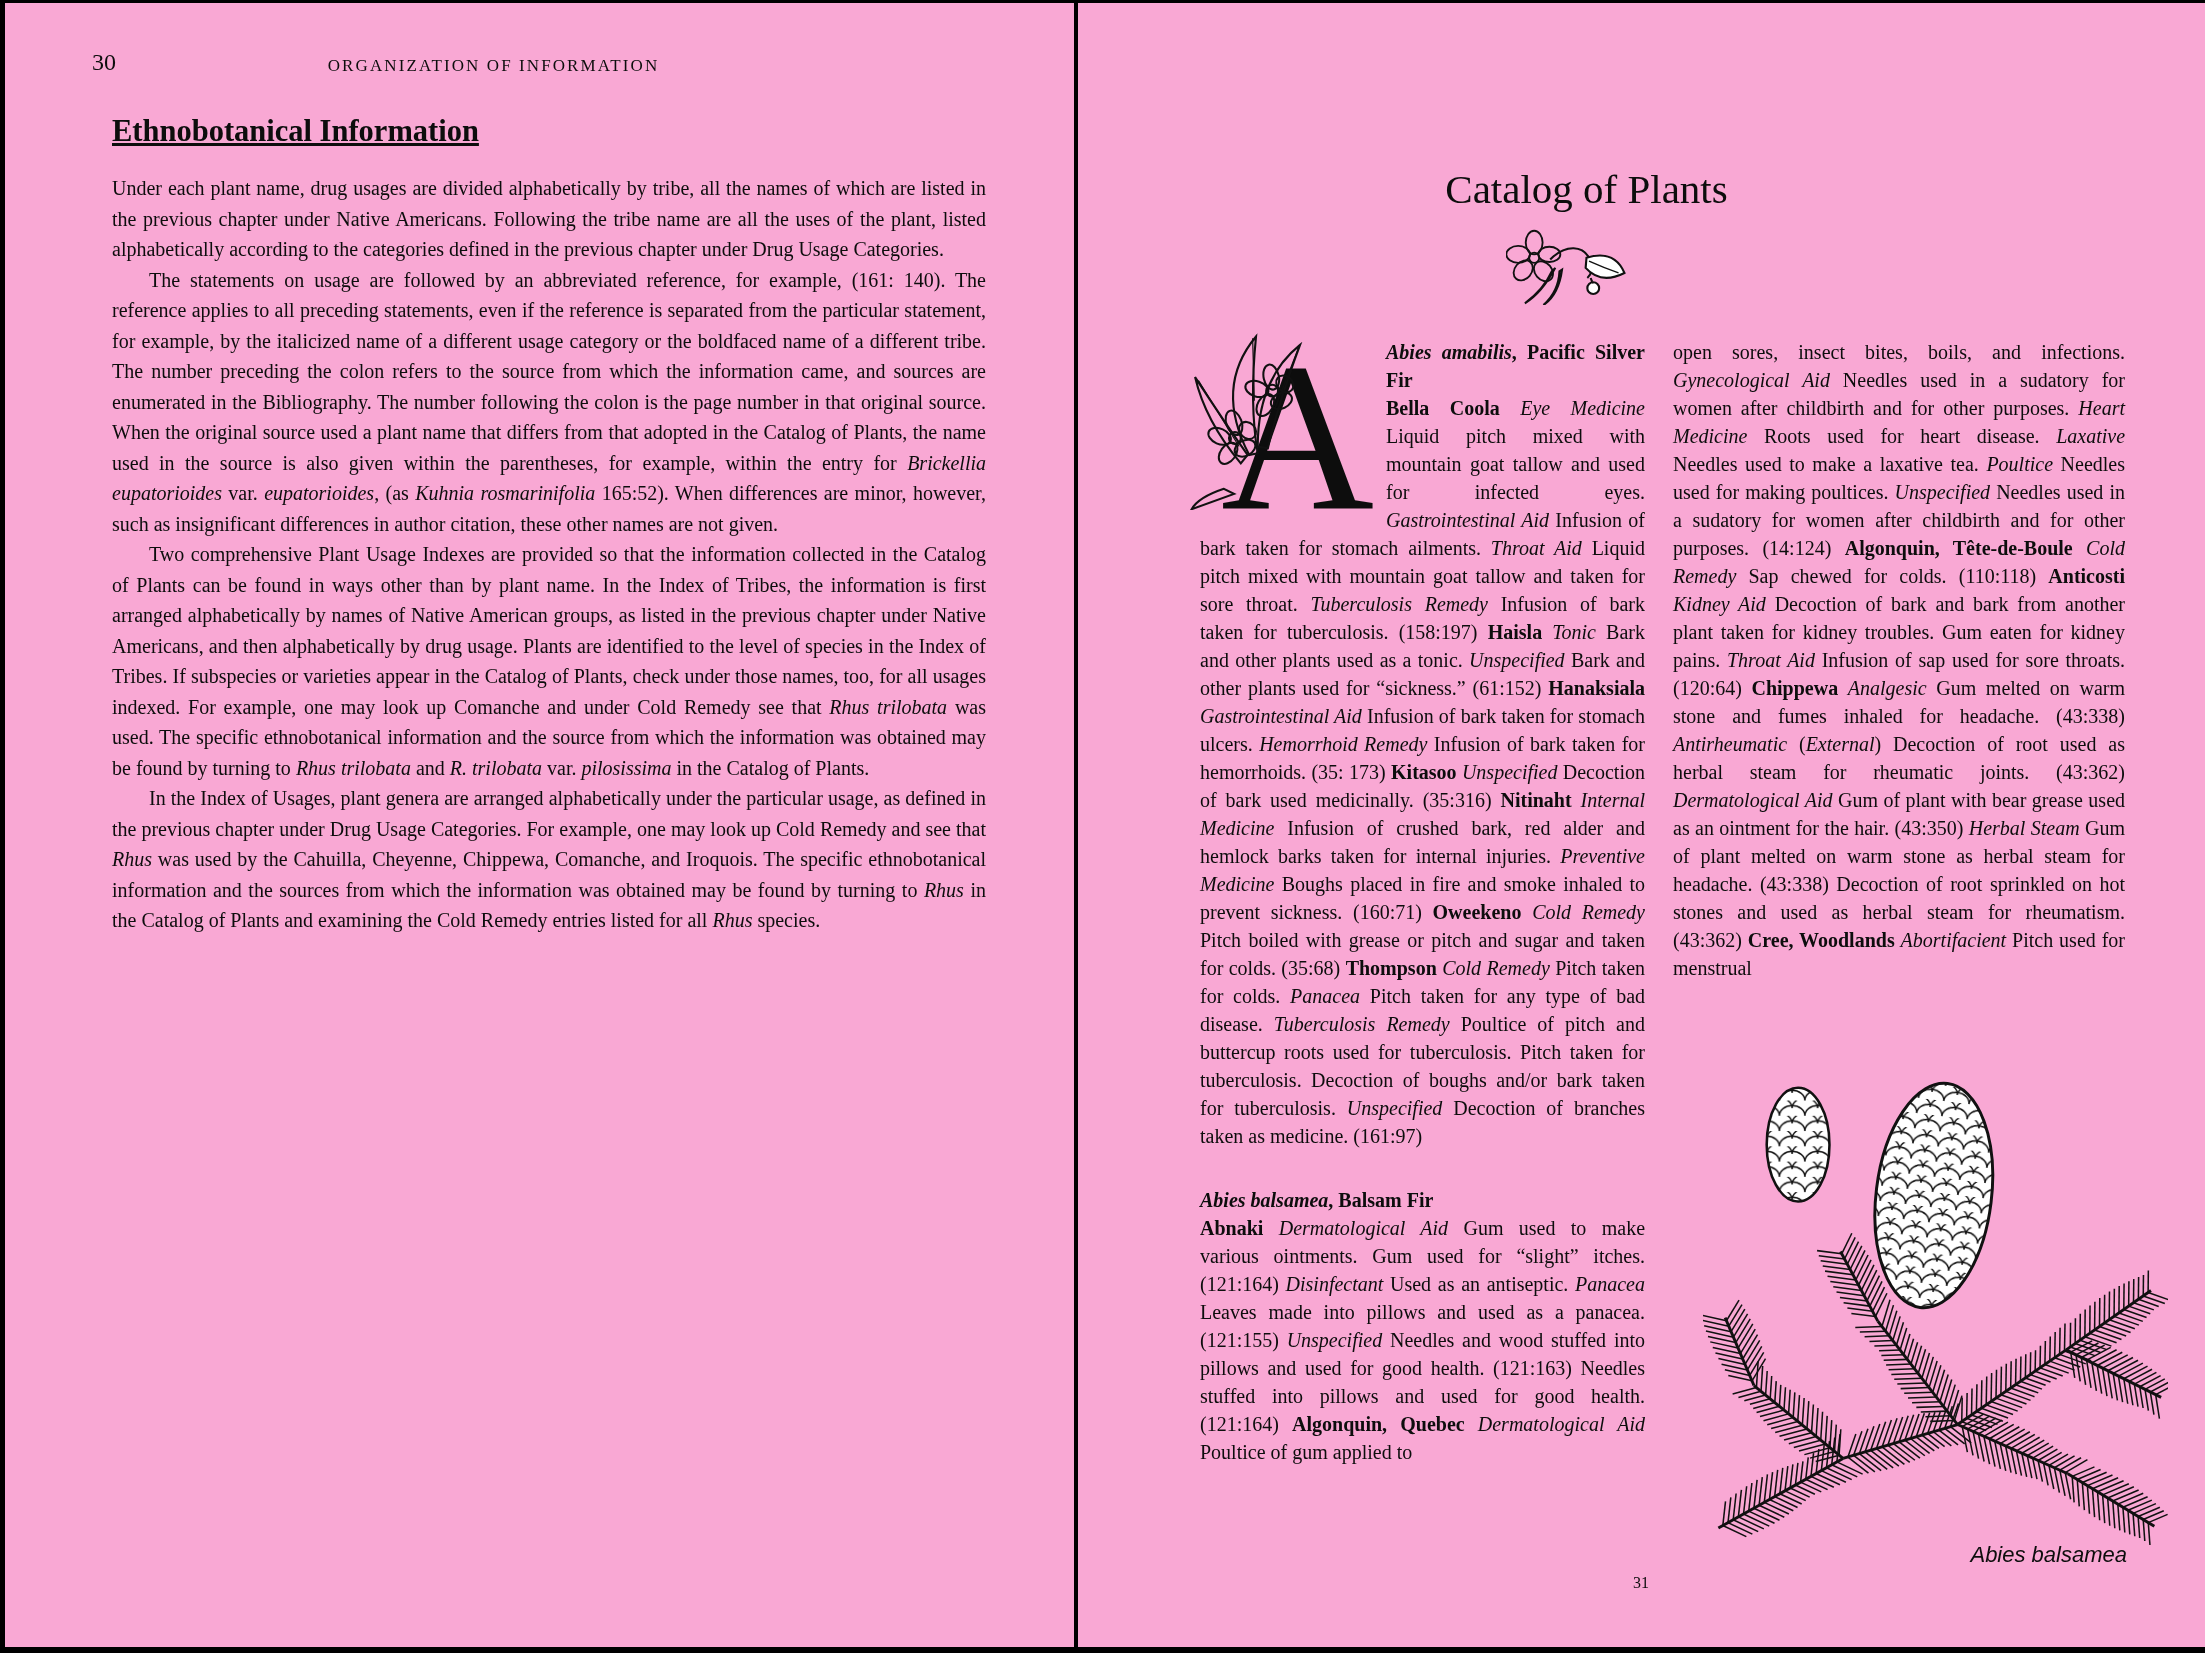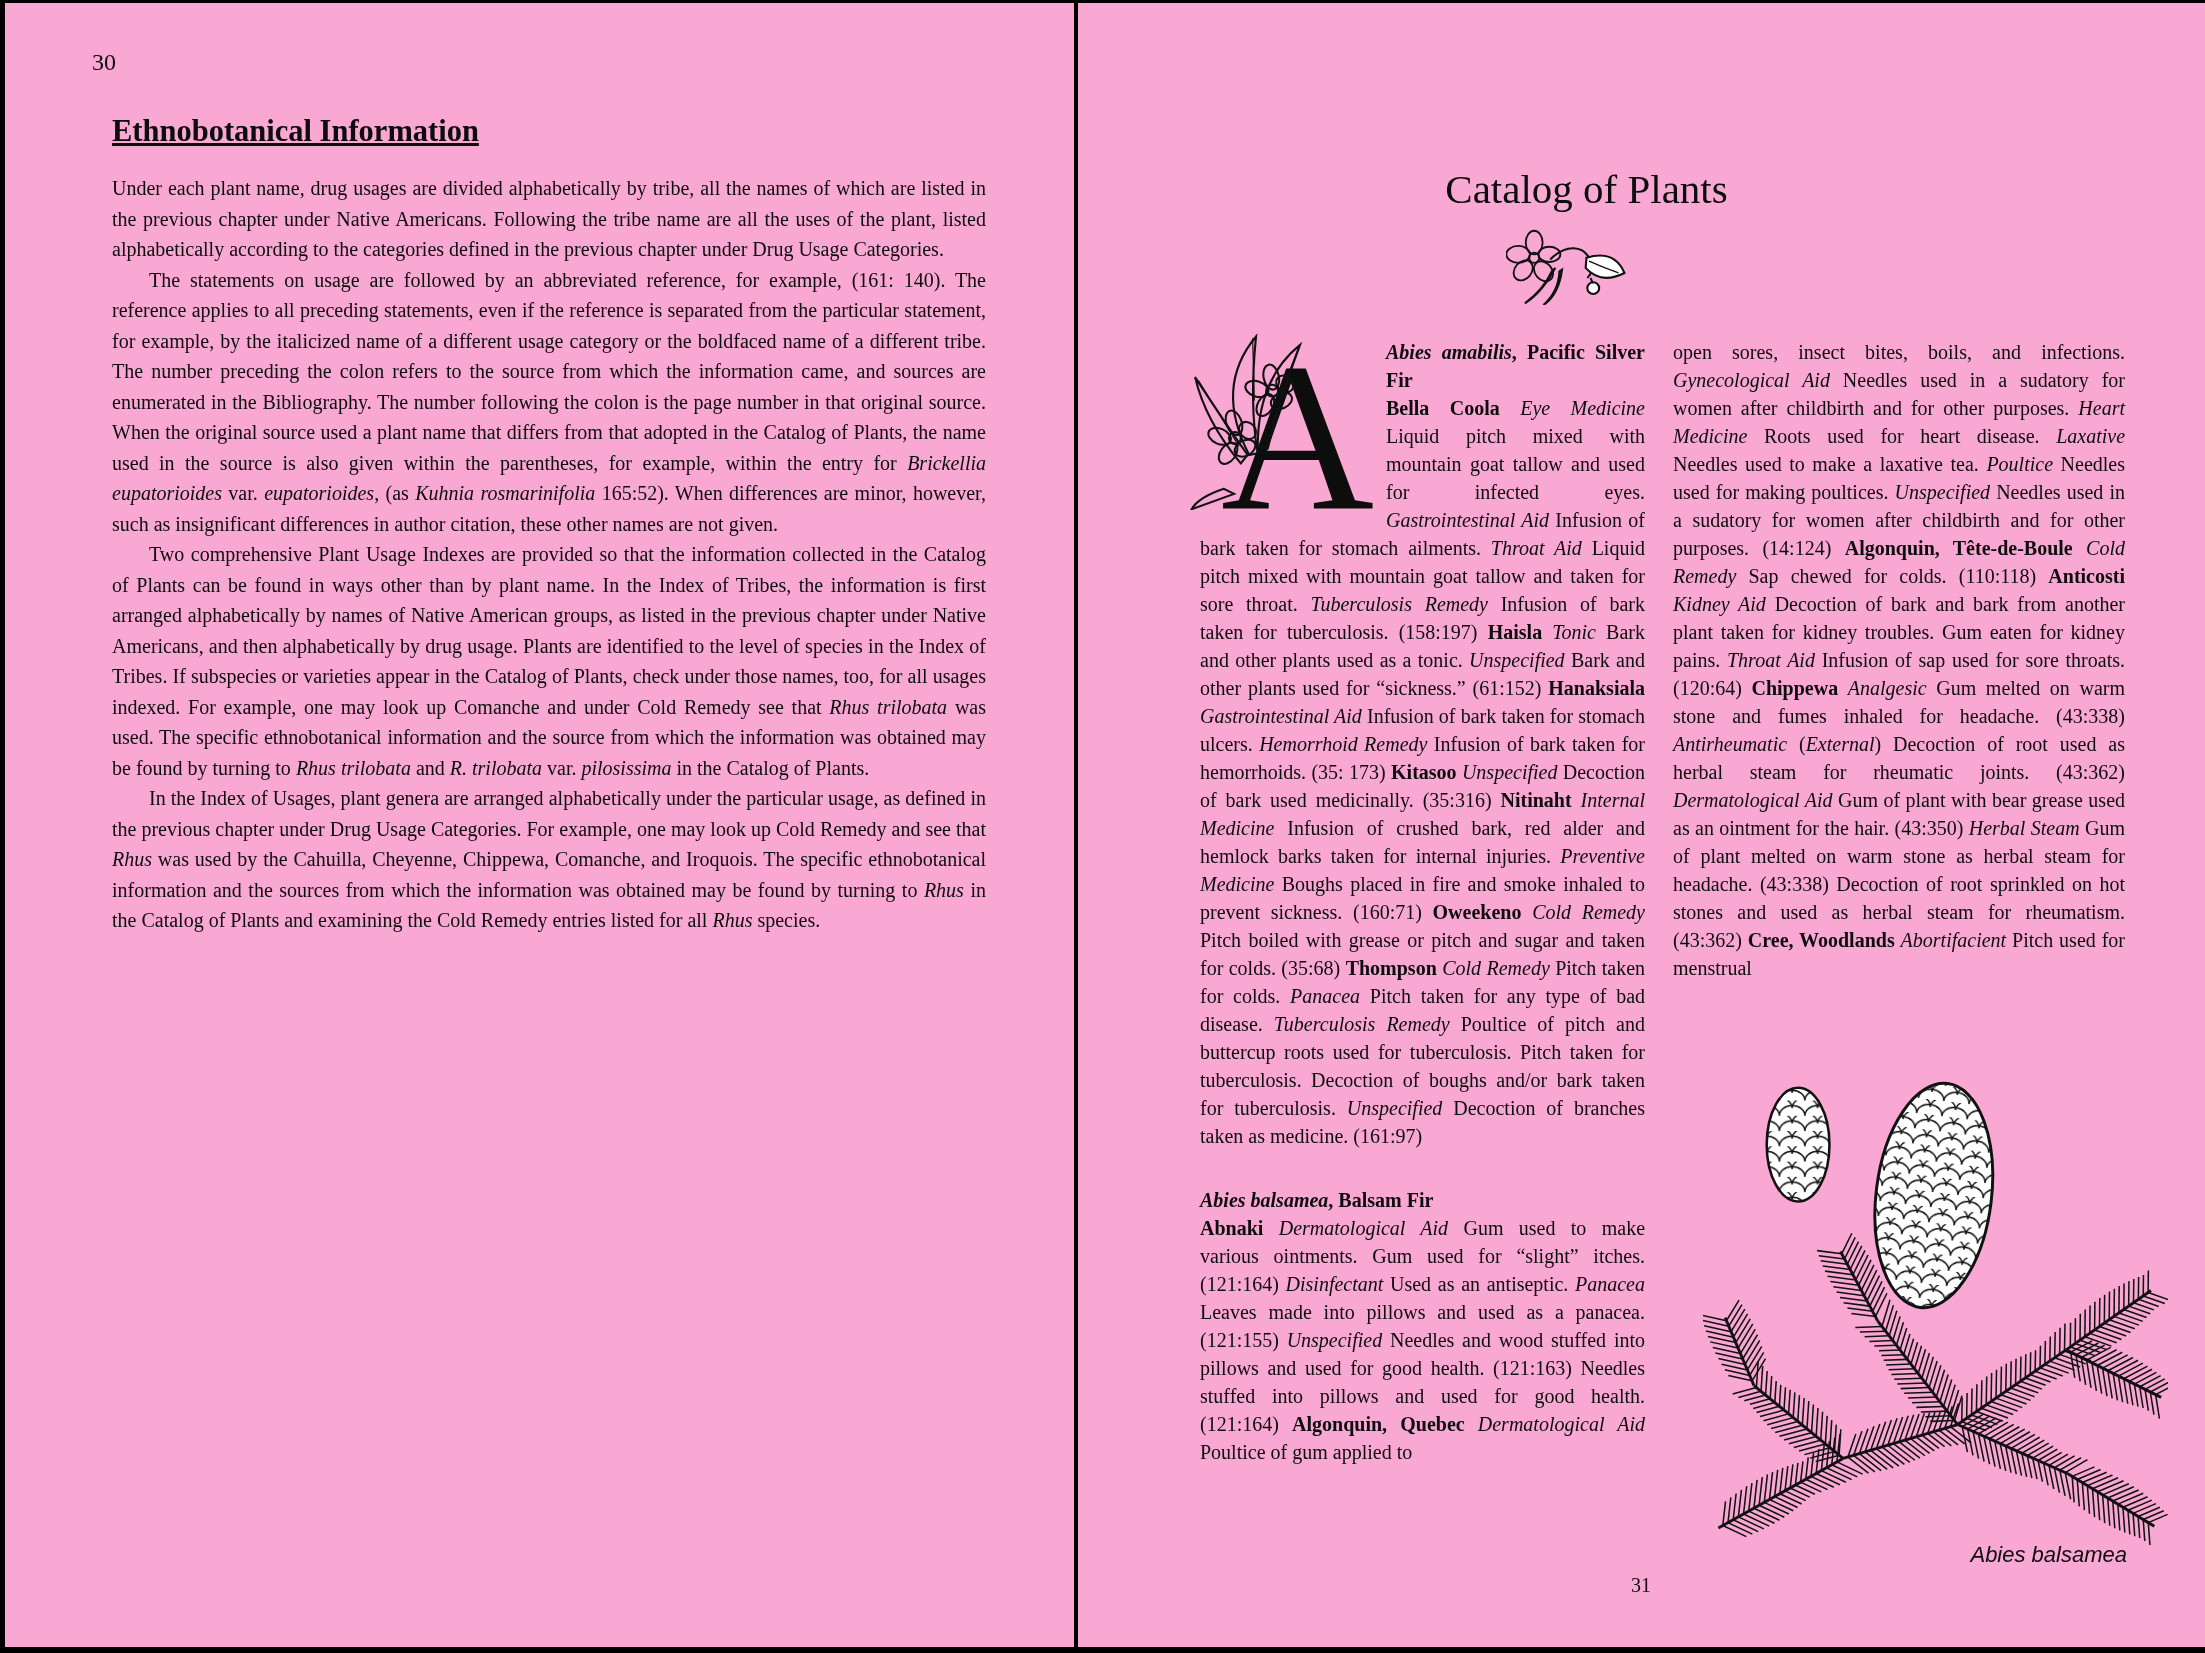--- a/index.html
+++ b/index.html
@@ -37,33 +37,34 @@
   .dropcap{float:left;width:174px;height:171px;position:relative;margin:1.7px 12px 1.7px 0;}
   .dropcap-letter{position:absolute;right:0;bottom:-8.5px;font-size:212px;line-height:165px;
                   font-family:"Liberation Serif", serif;}
   .dropcap-art{position:absolute;left:-10.2px;top:-12px;}
 
   
   .plate{position:absolute;left:1703px;top:1070px;width:465px;height:500px;}
   .plate svg{position:absolute;left:0;top:0;}
   .plate-caption{position:absolute;right:41px;bottom:1.7px;
                  font-family:"Liberation Sans", sans-serif;font-style:italic;font-size:22px;}
-  .folio-right{position:absolute;left:1556px;top:1574px;width:170px;text-align:center;font-size:20px;}
+  .folio-right{position:absolute;left:1556px;top:1574px;width:170px;text-align:center;font-size:16px;}
   svg .ln{stroke:#111;fill:none;}
 </style>
 </head>
 <body>
 
 <div class="spread">
   <div class="edge edge-top"></div>
   <div class="edge edge-left"></div>
   <div class="edge edge-bottom"></div>
   <div class="divider"></div>
 
   <div class="folio-left">30</div>
+  <div class="running-head">ORGANIZATION OF INFORMATION</div>
   <div class="section-heading">Ethnobotanical Information</div>
 
   <div class="left-body">
     <div class="para"><span>Under each plant name, drug usages are divided alphabetically by tribe, all the names of which are listed in the previous chapter under Native Americans. Following the tribe name are all the uses of the plant, listed alphabetically according to the categories defined in the previous chapter under Drug Usage Categories.</span></div>
     <div class="para indent"><span>The statements on usage are followed by an abbreviated reference, for example, (161: 140). The reference applies to all preceding statements, even if the reference is separated from the particular statement, for example, by the italicized name of a different usage category or the boldfaced name of a different tribe. The number preceding the colon refers to the source from which the information came, and sources are enumerated in the Bibliography. The number following the colon is the page number in that original source. When the original source used a plant name that differs from that adopted in the Catalog of Plants, the name used in the source is also given within the parentheses, for example, within the entry for </span><span class="seg-i">Brickellia eupatorioides</span><span> var. </span><span class="seg-i">eupatorioides</span><span>, (as </span><span class="seg-i">Kuhnia rosmarinifolia</span><span> 165:52). When differences are minor, however, such as insignificant differences in author citation, these other names are not given.</span></div>
     <div class="para indent"><span>Two comprehensive Plant Usage Indexes are provided so that the information collected in the Catalog of Plants can be found in ways other than by plant name. In the Index of Tribes, the information is first arranged alphabetically by names of Native American groups, as listed in the previous chapter under Native Americans, and then alphabetically by drug usage. Plants are identified to the level of species in the Index of Tribes. If subspecies or varieties appear in the Catalog of Plants, check under those names, too, for all usages indexed. For example, one may look up Comanche and under Cold Remedy see that </span><span class="seg-i">Rhus trilobata</span><span> was used. The specific ethnobotanical information and the source from which the information was obtained may be found by turning to </span><span class="seg-i">Rhus trilobata</span><span> and </span><span class="seg-i">R. trilobata</span><span> var. </span><span class="seg-i">pilosissima</span><span> in the Catalog of Plants.</span></div>
     <div class="para indent"><span>In the Index of Usages, plant genera are arranged alphabetically under the particular usage, as defined in the previous chapter under Drug Usage Categories. For example, one may look up Cold Remedy and see that </span><span class="seg-i">Rhus</span><span> was used by the Cahuilla, Cheyenne, Chippewa, Comanche, and Iroquois. The specific ethnobotanical information and the sources from which the information was obtained may be found by turning to </span><span class="seg-i">Rhus</span><span> in the Catalog of Plants and examining the Cold Remedy entries listed for all </span><span class="seg-i">Rhus</span><span> species.</span></div>
   </div>
 
   <div class="chapter-title">Catalog of Plants</div>

